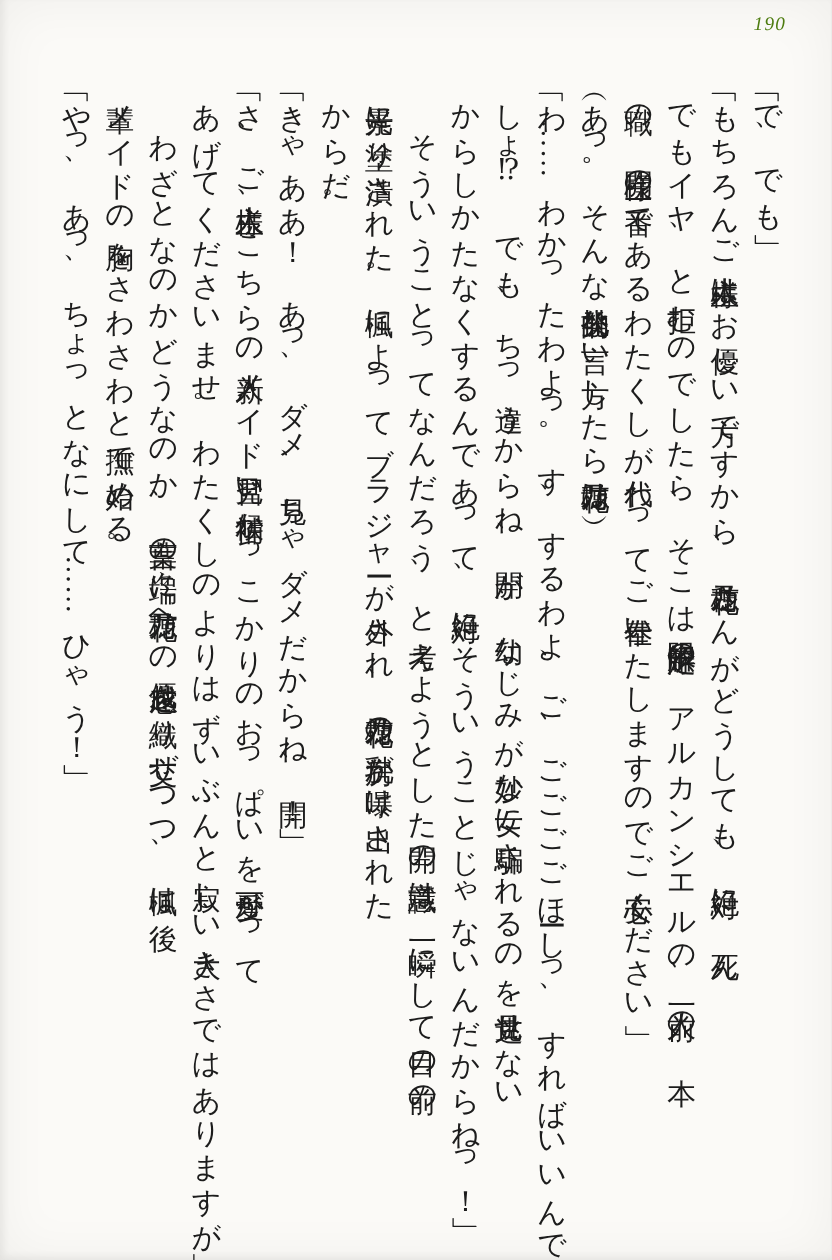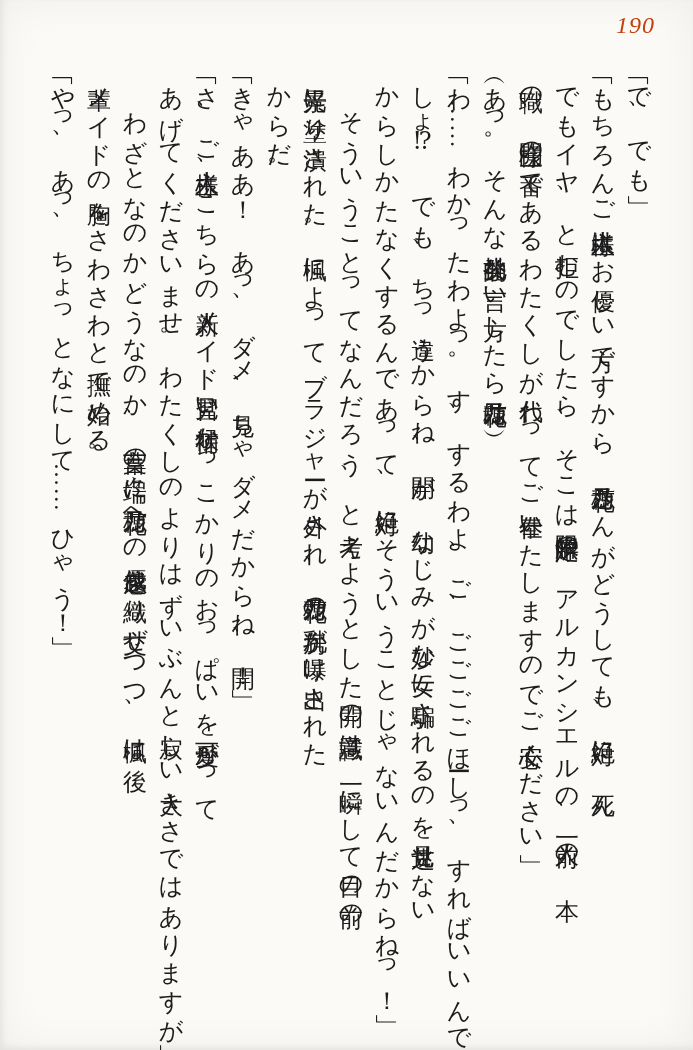--- a/index.html
+++ b/index.html
@@ -15,24 +15,24 @@
     background: #fbfaf7;
     box-shadow: inset 0 0 45px rgba(0,0,0,0.05), inset 3px -3px 6px rgba(0,0,0,0.06);
     overflow: hidden;
     font-family: "Liberation Serif", "DejaVu Serif", serif;
     color: #1c1c1c;
   }
   .page-number {
     position: absolute;
     top: 12px;
     right: 38px;
-    font-size: 24px;
+    font-size: 16px;
     font-style: italic;
     letter-spacing: 1px;
-    color: #c2410c;
+    color: #4d7c0f;
   }
   .text-block {
     position: absolute;
     top: 70px;
     right: 36px;
     height: 948px;
     writing-mode: vertical-rl;
     text-orientation: mixed;
     font-size: 24px;
     letter-spacing: 0.9px;

